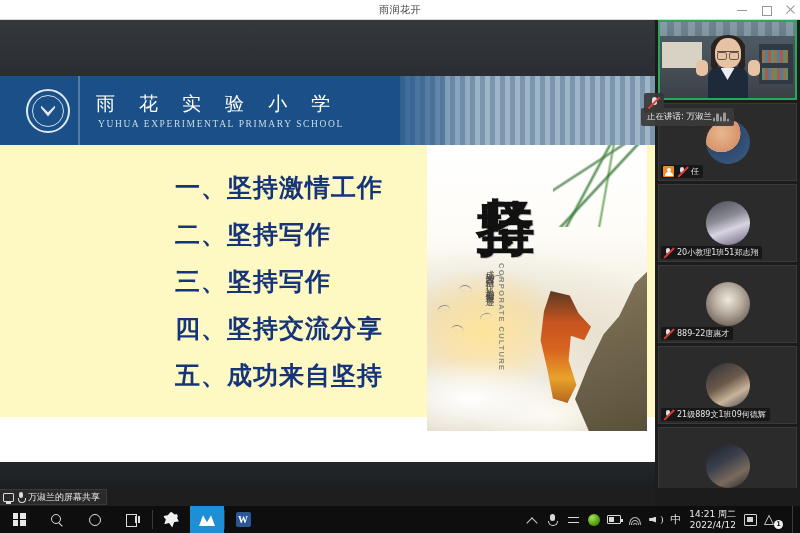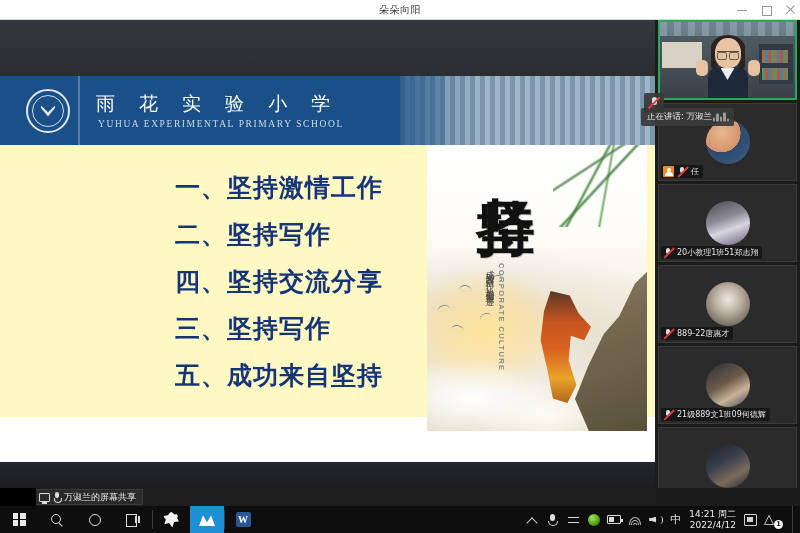--- a/index.html
+++ b/index.html
@@ -489,21 +489,21 @@
     width: 16px; height: 2px; background: #e03b3b;
     transform: rotate(-45deg);
   }
 
   
   .share-strip {
     position: absolute;
     left: 0; top: 488px;
     width: 655px; height: 18px;
     background: #1e1e1e;
-    display: flex; align-items: center; margin-left: 36px;
+    display: flex; align-items: center;
   }
   .share-chip {
     display: flex; align-items: center; gap: 3px;
     background: #2a2a2a;
     height: 16px;
     padding: 0 6px 0 3px;
     border: 1px solid #3a3a3a;
     border-left: none;
   }
   .share-screen-icon {
@@ -725,21 +725,21 @@
     border-left: 1px solid #3c3c3c;
     margin-left: 3px;
   }
 </style>
 </head>
 <body>
 
 <div id="app">
 
   <div class="titlebar">
-    <div class="titlebar-title">朵朵向阳</div>
+    <div class="titlebar-title">雨润花开</div>
     <div class="winbtns">
       <div class="winbtn min"></div>
       <div class="winbtn max"></div>
       <div class="winbtn close"></div>
     </div>
   </div>
 
   <div class="stage">
     <div class="stage-top-strip"></div>
     <div class="stage-bottom-strip"></div>
@@ -755,22 +755,22 @@
         </div>
         <div class="school-name-cn">雨 花 实 验 小 学</div>
         <div class="school-name-en">YUHUA  EXPERIMENTAL  PRIMARY  SCHOOL</div>
       </div>
 
       <div class="slide-body">
 
         <div class="bullets">
           <div class="bullet">一、坚持激情工作</div>
           <div class="bullet">二、坚持写作</div>
+          <div class="bullet">三、坚持写作</div>
           <div class="bullet">四、坚持交流分享</div>
-          <div class="bullet">三、坚持写作</div>
           <div class="bullet">五、成功来自坚持</div>
         </div>
 
         <div class="poster">
           <div class="poster-sun"></div>
           <div class="poster-clouds"></div>
           <div class="poster-bamboo"></div>
           <div class="poster-birds">
             <span></span>
               <span></span>

